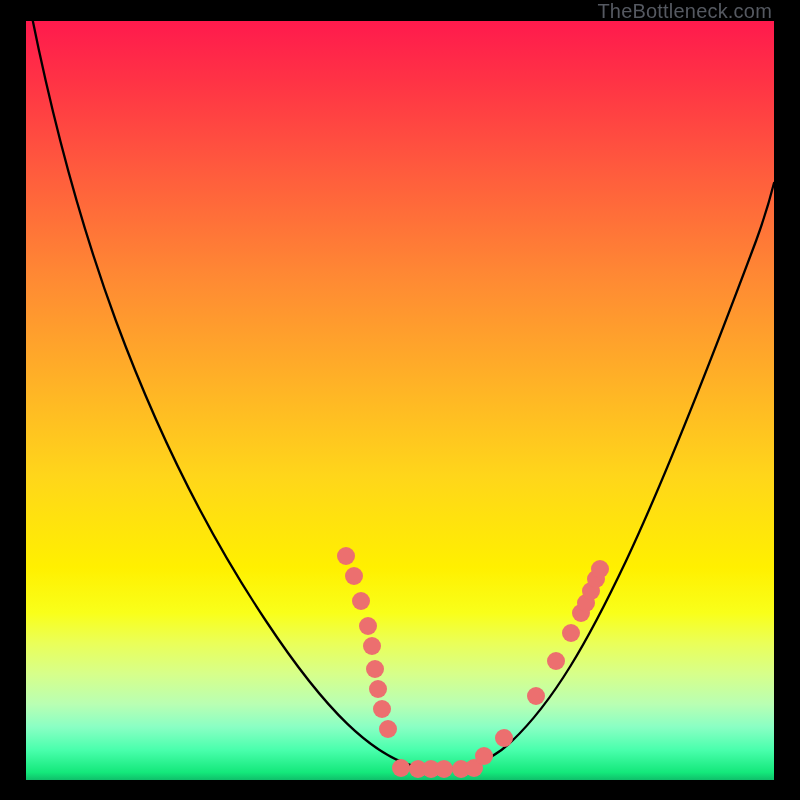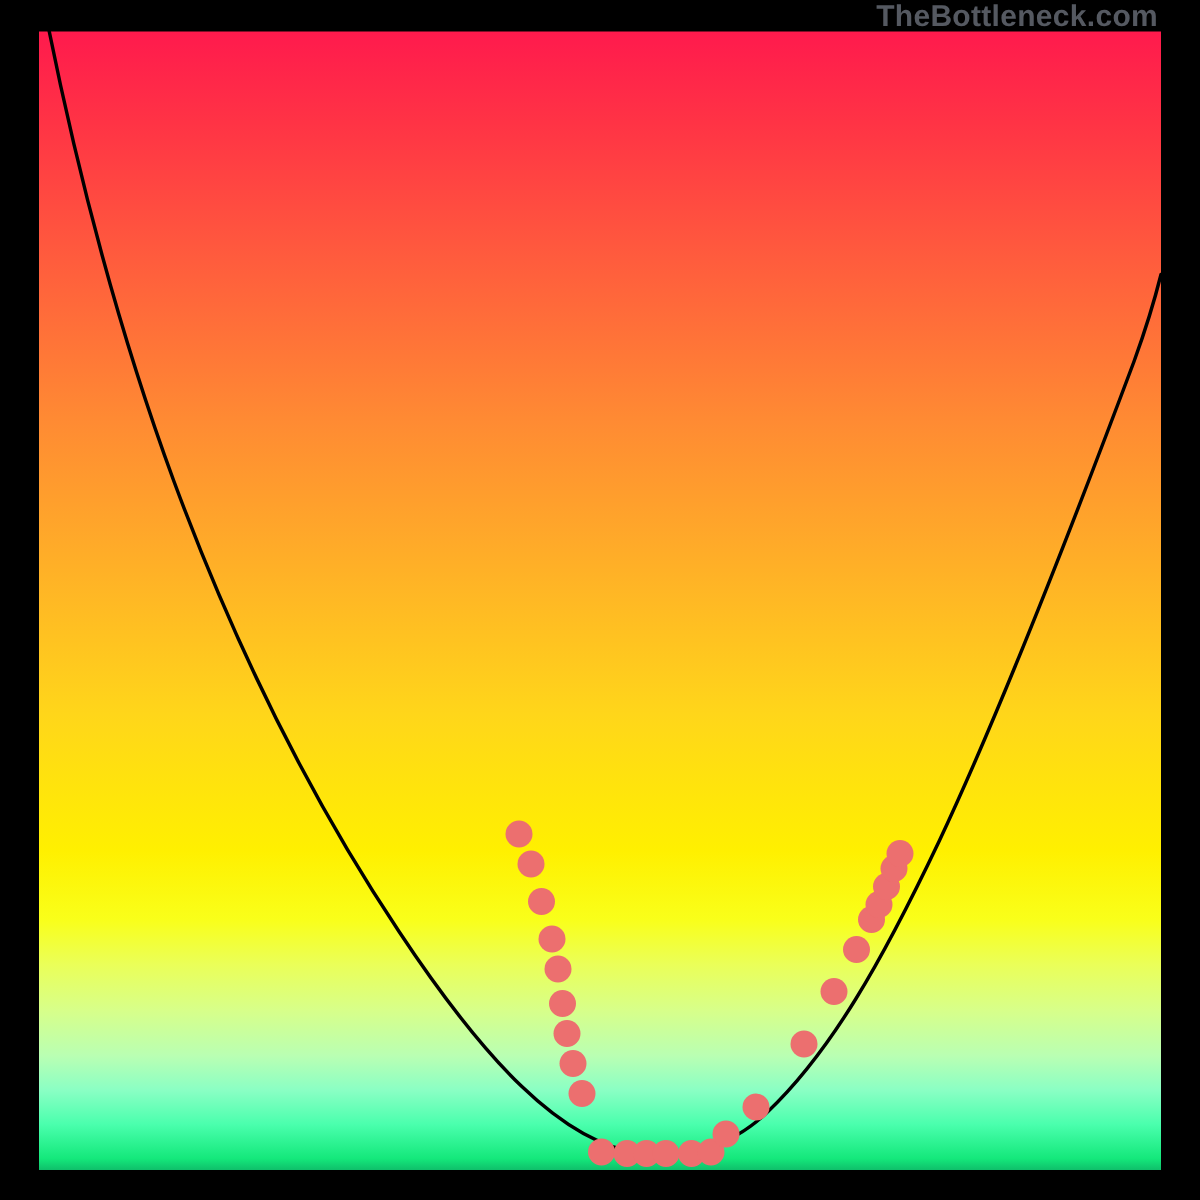--- a/index.html
+++ b/index.html
@@ -43,21 +43,21 @@
     );
   }
   .watermark {
     position: absolute;
     left: 26px;
     top: 0;
     width: 748px;
     text-align: right;
     font-family: Arial, Helvetica, sans-serif;
     font-size: 20px;
-    font-weight: 700;
+    font-weight: 400;
     color: #555961;
     letter-spacing: 0.2px;
     padding-right: 2px;
     box-sizing: border-box;
   }
   svg.curve {
     position: absolute;
     left: 0;
     top: 0;
     width: 100%;

